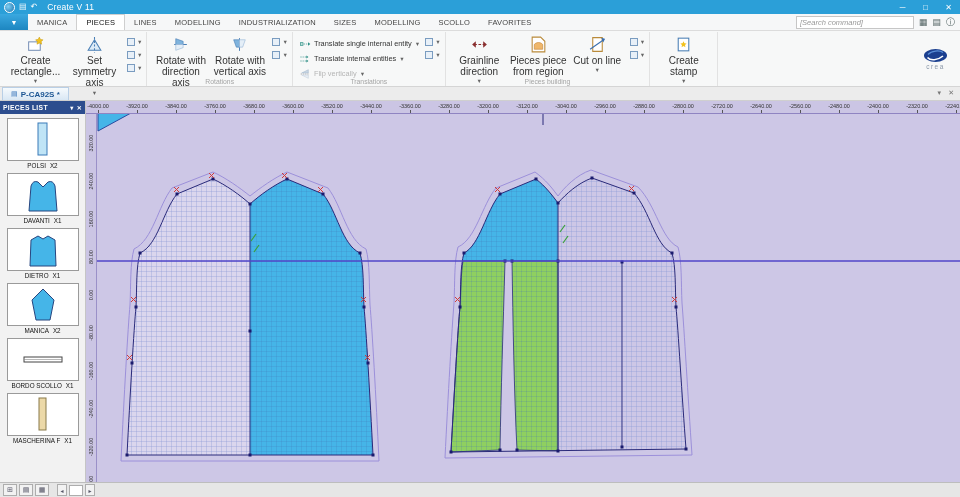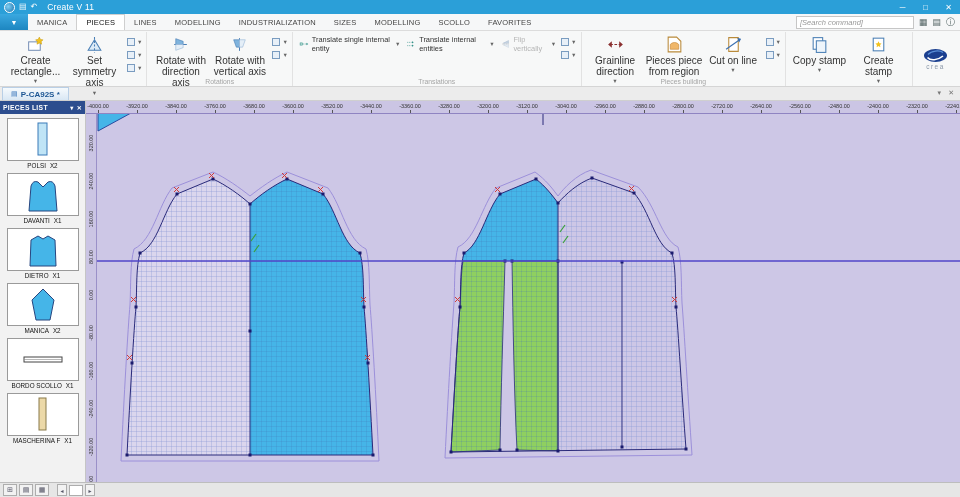--- a/index.html
+++ b/index.html
@@ -28,21 +28,21 @@
   .ribbon{height:56px;background:#f7f8f8;border-bottom:1px solid #d5d5d5;display:flex;align-items:stretch;padding:1px 2px 0}
   .rgroup{position:relative;display:flex;align-items:flex-start;padding:1px 4px 9px;border-right:1px solid #e2e2e2}
   .rgroup-name{position:absolute;bottom:1px;left:0;right:0;text-align:center;font-size:6.8px;color:#a5a5a5}
   .bigbtn{width:59px;display:flex;flex-direction:column;align-items:center;padding:2px 1px 0;gap:1px;cursor:default}
   .bigbtn .icon,.bigbtn .icon svg{width:19px;height:19px;display:block}
   .bigbtn .lbl{font-size:10px;color:#333;text-align:center;line-height:1.12}
   .caret{font-size:5.5px;color:#666}
   .extras{display:flex;flex-direction:column;gap:3px;padding:4px 0 0 2px}
   .smallbtn{display:flex;align-items:center;gap:1px}
   .smallbtn svg{width:10px;height:10px;display:block}
-  .rowbtns{display:flex;flex-direction:row;gap:2px;padding-top:4px}
+  .rowbtns{display:flex;flex-direction:column;gap:2px;padding-top:4px}
   .rowbtn{display:flex;align-items:center;gap:3px;font-size:7.4px;color:#333;height:13px;padding:0 2px}
   .rowbtn svg{width:12px;height:12px;display:block}
   .rowbtn.disabled{color:#b5b5b5}
   .brand{margin-left:auto;display:flex;flex-direction:column;align-items:center;justify-content:center;padding:0 9px}
   .brand svg{width:27px;height:15px;display:block}
   .brand-text{font-size:6.5px;color:#8a97a8;letter-spacing:1.5px}
 
   
   .doctab-row{height:14px;background:#ececec;border-bottom:1px solid #cfcfcf;display:flex;align-items:flex-end}
   .doctab{height:13px;display:flex;align-items:center;gap:3px;padding:0 8px;margin-left:2px;background:linear-gradient(#f6fafd,#d9e7f4);border:1px solid #b9cfe6;border-bottom:none;font-size:8px;font-weight:bold;color:#1c5694}
@@ -280,30 +280,20 @@
           <div class="smallbtn">
             <svg viewBox="0 0 10 10">
               <rect x="1.5" y="1.5" width="7" height="7" fill="#e8f0f8" stroke="#7a9cc0"></rect>
             </svg>
             <span class="caret">▼</span>
           </div>
         </div>
         <div class="rgroup-name">Pieces building</div>
       </div>
       <div class="rgroup">
-        <div class="bigbtn">
-          <span class="icon">
-            <svg viewBox="0 0 18 18">
-              <rect x="3" y="2.5" width="9" height="11" fill="#fff" stroke="#4a7fb5"></rect>
-              <rect x="6" y="5.5" width="9" height="11" fill="#eef5fb" stroke="#4a7fb5"></rect>
-            </svg>
-          </span>
-          <span class="lbl">Copy stamp</span>
-          <span class="caret">▼</span>
-        </div>
         <div class="bigbtn">
           <span class="icon">
             <svg viewBox="0 0 18 18">
               <rect x="4" y="3" width="10" height="12" fill="#fff" stroke="#4a7fb5"></rect>
               <path d="M9 6l.9 1.8 2 .3-1.45 1.4.35 2L9 10.5l-1.8 1 .35-2L6.1 8.1l2-.3z" fill="#f2c21d"></path>
             </svg>
           </span>
           <span class="lbl">Create stamp</span>
           <span class="caret">▼</span>
         </div>

